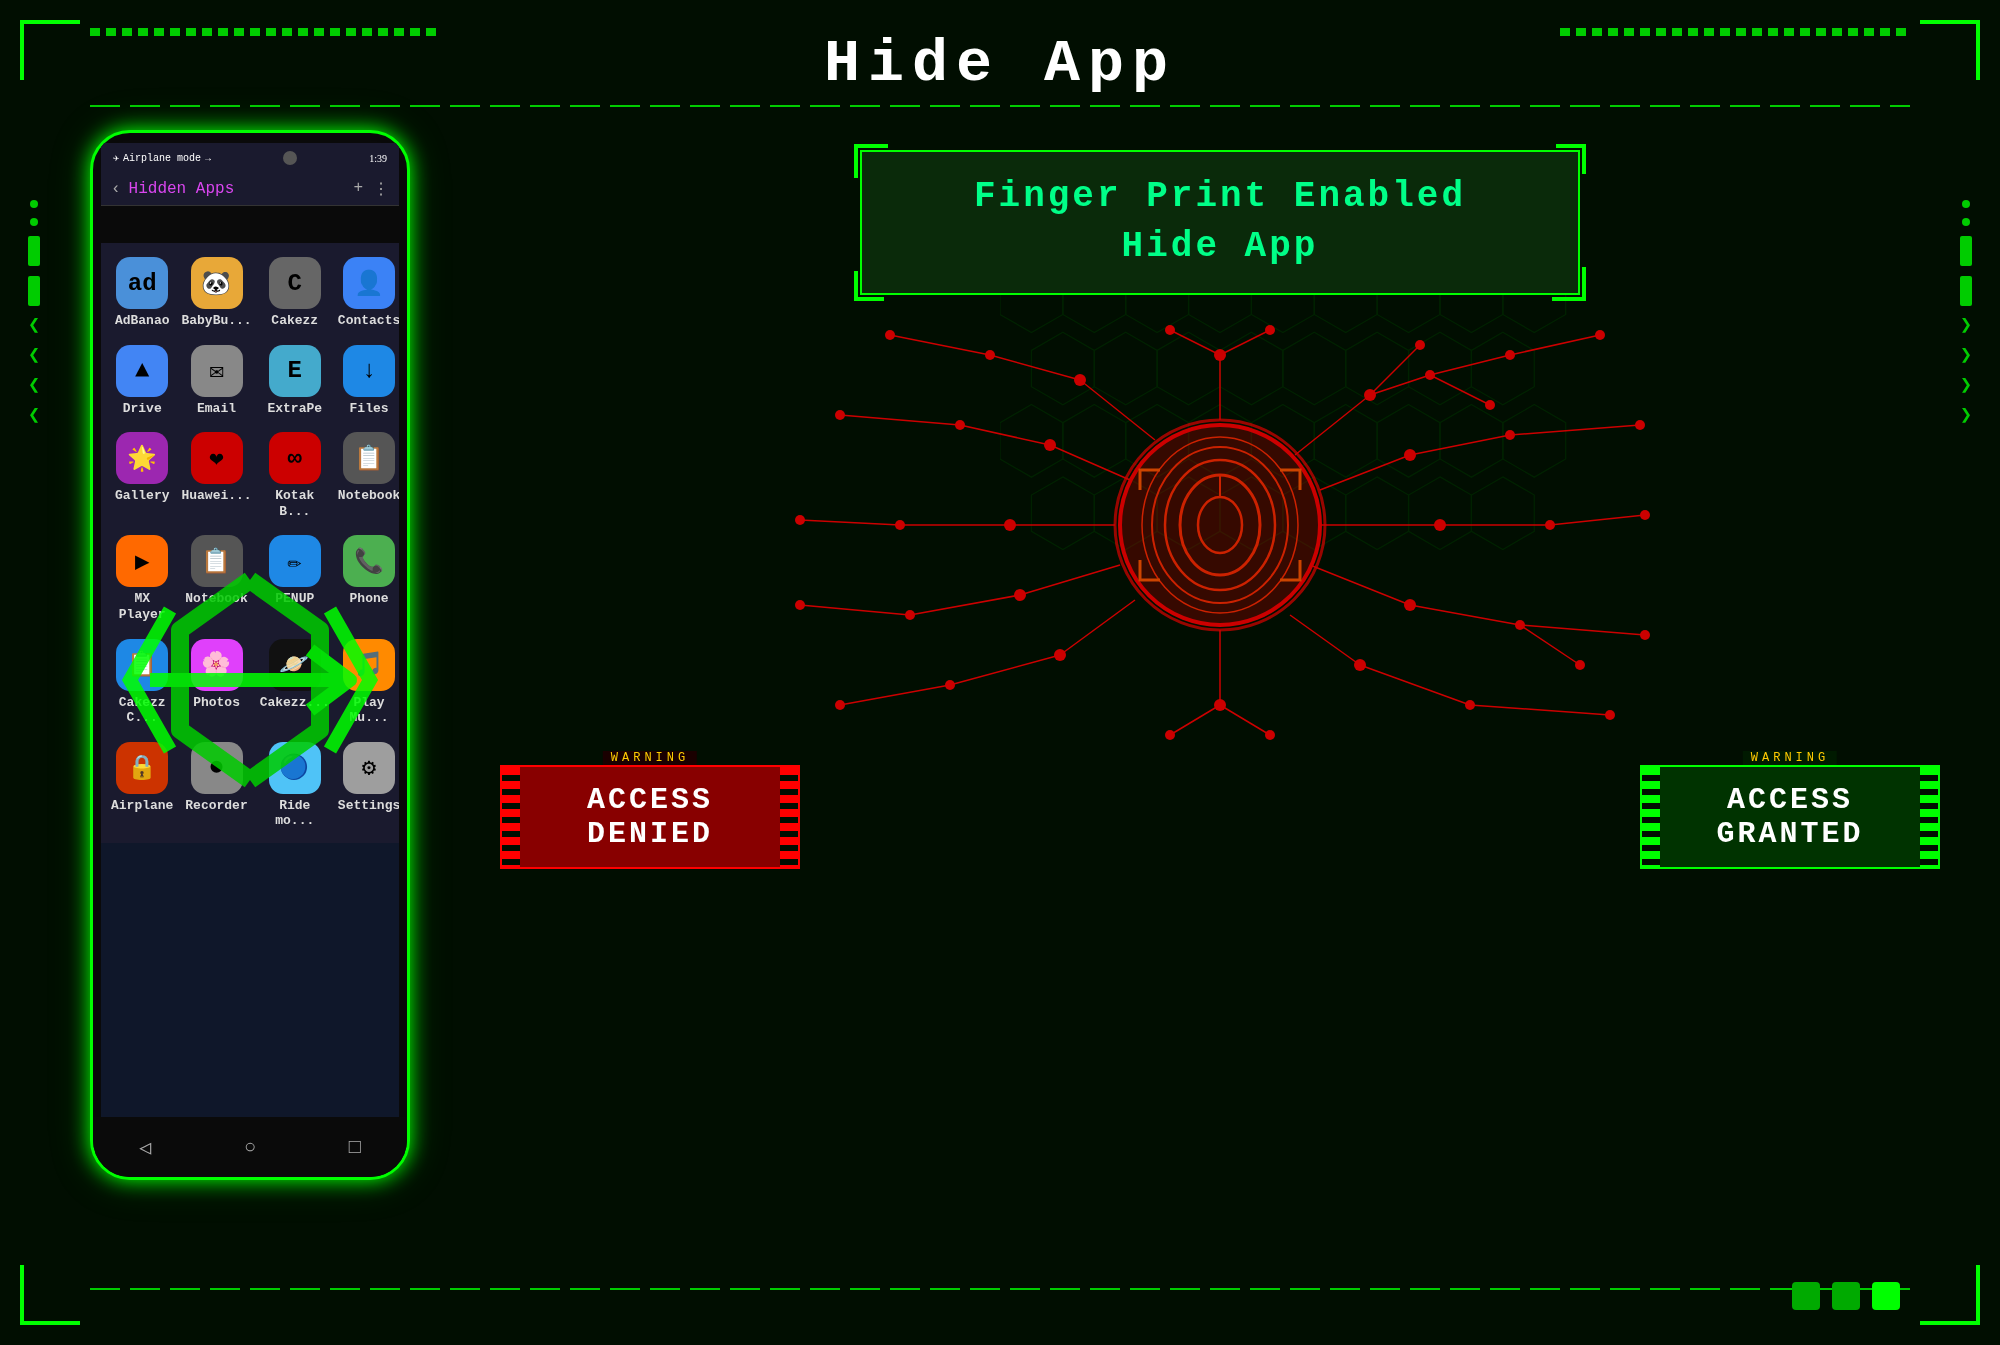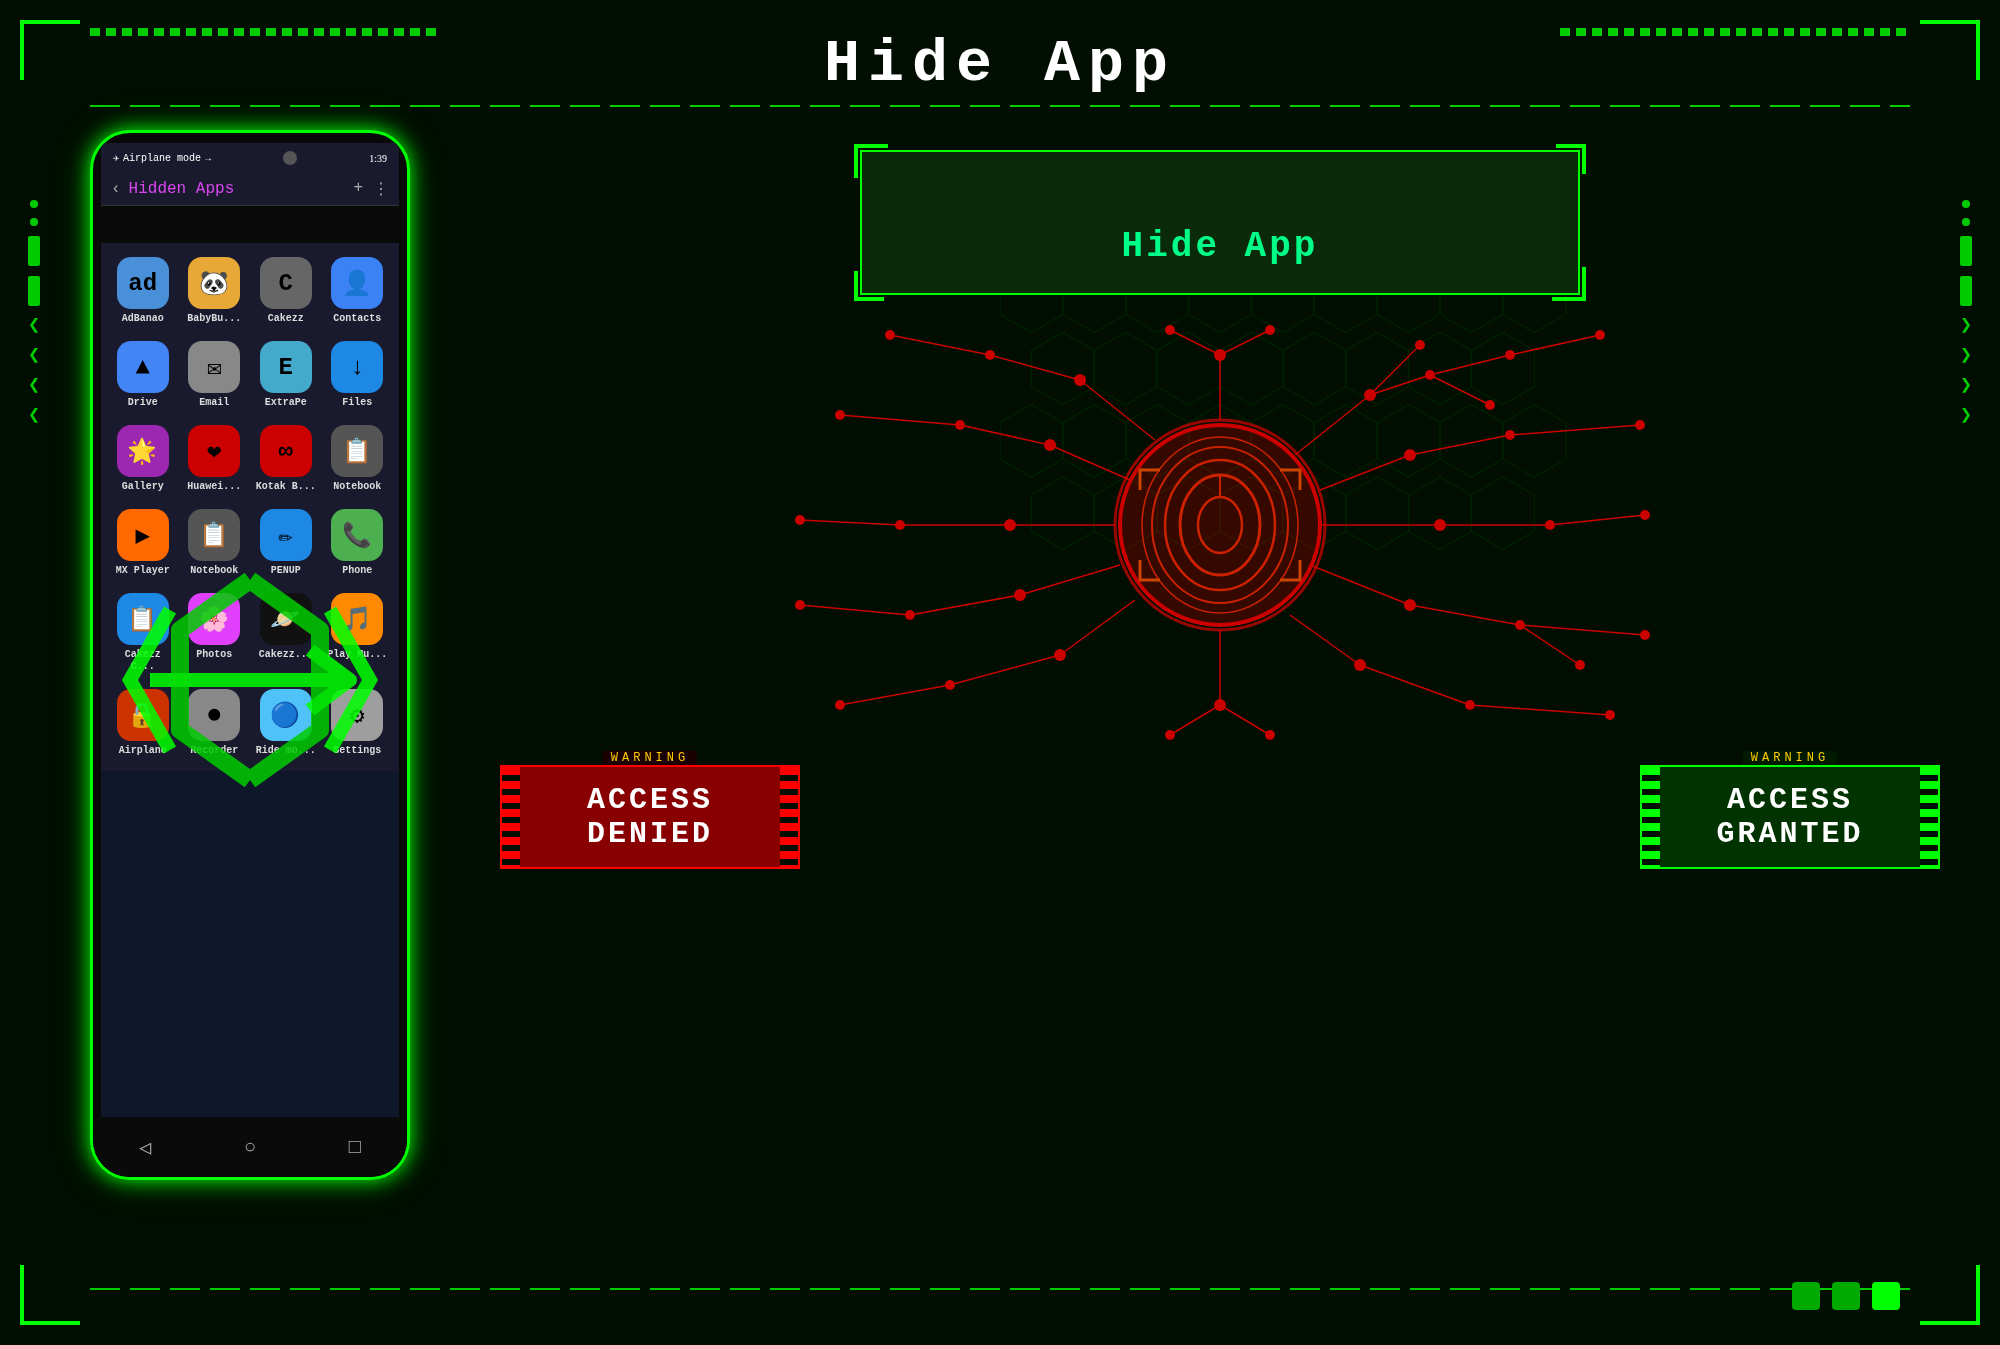--- a/index.html
+++ b/index.html
@@ -137,21 +137,21 @@
       width: 52px; height: 52px;
       border-radius: 14px;
       display: flex; align-items: center; justify-content: center;
       font-size: 24px;
       margin-bottom: 4px;
       background: #2a2a4a;
       overflow: hidden;
     }
     .app-label {
       color: #ddd;
-      font-size: 10px;
+      font-size: 13px;
       text-align: center;
       line-height: 1.2;
     }
     .phone-navbar {
       position: absolute;
       bottom: 0; left: 0; right: 0;
       height: 60px;
       background: #0a0a0a;
       display: flex;
       align-items: center;
@@ -508,21 +508,21 @@
     <use href="#hex" x="750" y="345"></use>
   </svg>
 
   <div style="position:relative;z-index:10;margin-top:20px;">
     <div class="fp-title-box">
       <div class="fp-bracket-tl"></div>
       <div class="fp-bracket-tr"></div>
       <div class="fp-bracket-bl"></div>
       <div class="fp-bracket-br"></div>
       <div class="fp-title-text">
-        <br>
+        <span>Finger Print Enabled</span><br>
         <span>Hide App</span>
       </div>
     </div>
   </div>
 
   <div style="position:relative;z-index:10;display:flex;justify-content:center;">
     <svg width="860" height="420" viewBox="0 0 860 420">
 
       <circle cx="430" cy="200" r="100" fill="rgba(180,0,0,0.3)" stroke="#cc0000" stroke-width="4"></circle>
       <circle cx="430" cy="200" r="105" fill="none" stroke="#ff0000" stroke-width="3" opacity="0.6"></circle>

